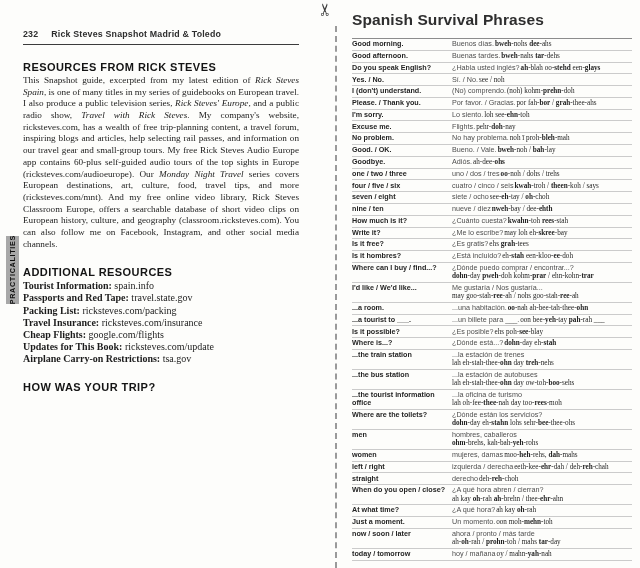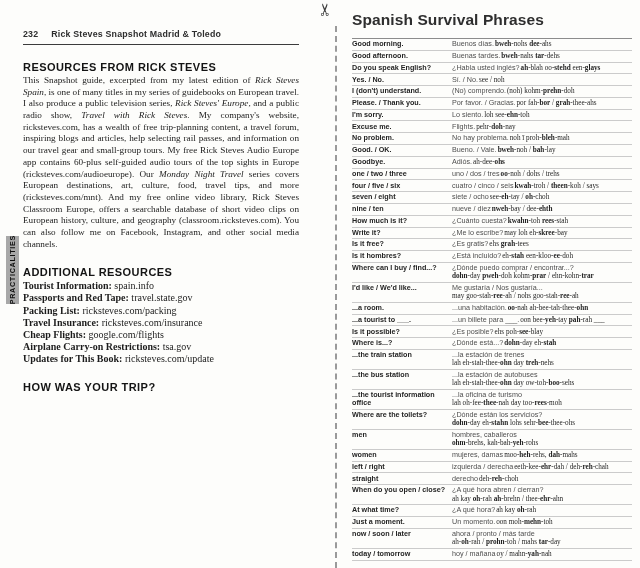--- a/index.html
+++ b/index.html
@@ -121,22 +121,22 @@
       <h2 class="section-heading">RESOURCES FROM RICK STEVES</h2>
       <p class="body-text">This Snapshot guide, excerpted from my latest edition of <i>Rick Steves Spain</i>, is one of many titles in my series of guidebooks on European travel. I also produce a public television series, <i>Rick Steves' Europe</i>, and a public radio show, <i>Travel with Rick Steves</i>. My company's website, ricksteves.com, has a wealth of free trip-planning content, a travel forum, inspiring blogs and articles, help selecting rail passes, and information on our travel gear and small-group tours. My free Rick Steves Audio Europe app contains 60-plus self-guided audio tours of the top sights in Europe (ricksteves.com/audioeurope). Our <i>Monday Night Travel</i> series covers European destinations, art, culture, food, travel tips, and more (ricksteves.com/mnt). And my free online video library, Rick Steves Classroom Europe, offers a searchable database of short video clips on European history, culture, and geography (classroom.ricksteves.com). You can also follow me on Facebook, Instagram, and other social media channels.</p>
 
       <h2 class="section-heading">ADDITIONAL RESOURCES</h2>
       <ul class="resource-list" id="resource-list">
           <li><span class="resource-label">Tourist Information:</span> <span class="resource-value">spain.info</span></li>
           <li><span class="resource-label">Passports and Red Tape:</span> <span class="resource-value">travel.state.gov</span></li>
           <li><span class="resource-label">Packing List:</span> <span class="resource-value">ricksteves.com/packing</span></li>
           <li><span class="resource-label">Travel Insurance:</span> <span class="resource-value">ricksteves.com/insurance</span></li>
           <li><span class="resource-label">Cheap Flights:</span> <span class="resource-value">google.com/flights</span></li>
+          <li><span class="resource-label">Updates for This Book:</span> <span class="resource-value">ricksteves.com/update</span></li>
           <li><span class="resource-label">Airplane Carry-on Restrictions:</span> <span class="resource-value">tsa.gov</span></li>
-          <li><span class="resource-label">Updates for This Book:</span> <span class="resource-value">ricksteves.com/update</span></li>
         </ul>
 
       <h2 class="section-heading">HOW WAS YOUR TRIP?</h2>
     </div>
   </section>
 
   <span class="scissors">✂</span>
   <div class="cutline"></div>
 
   <section class="page-right">

